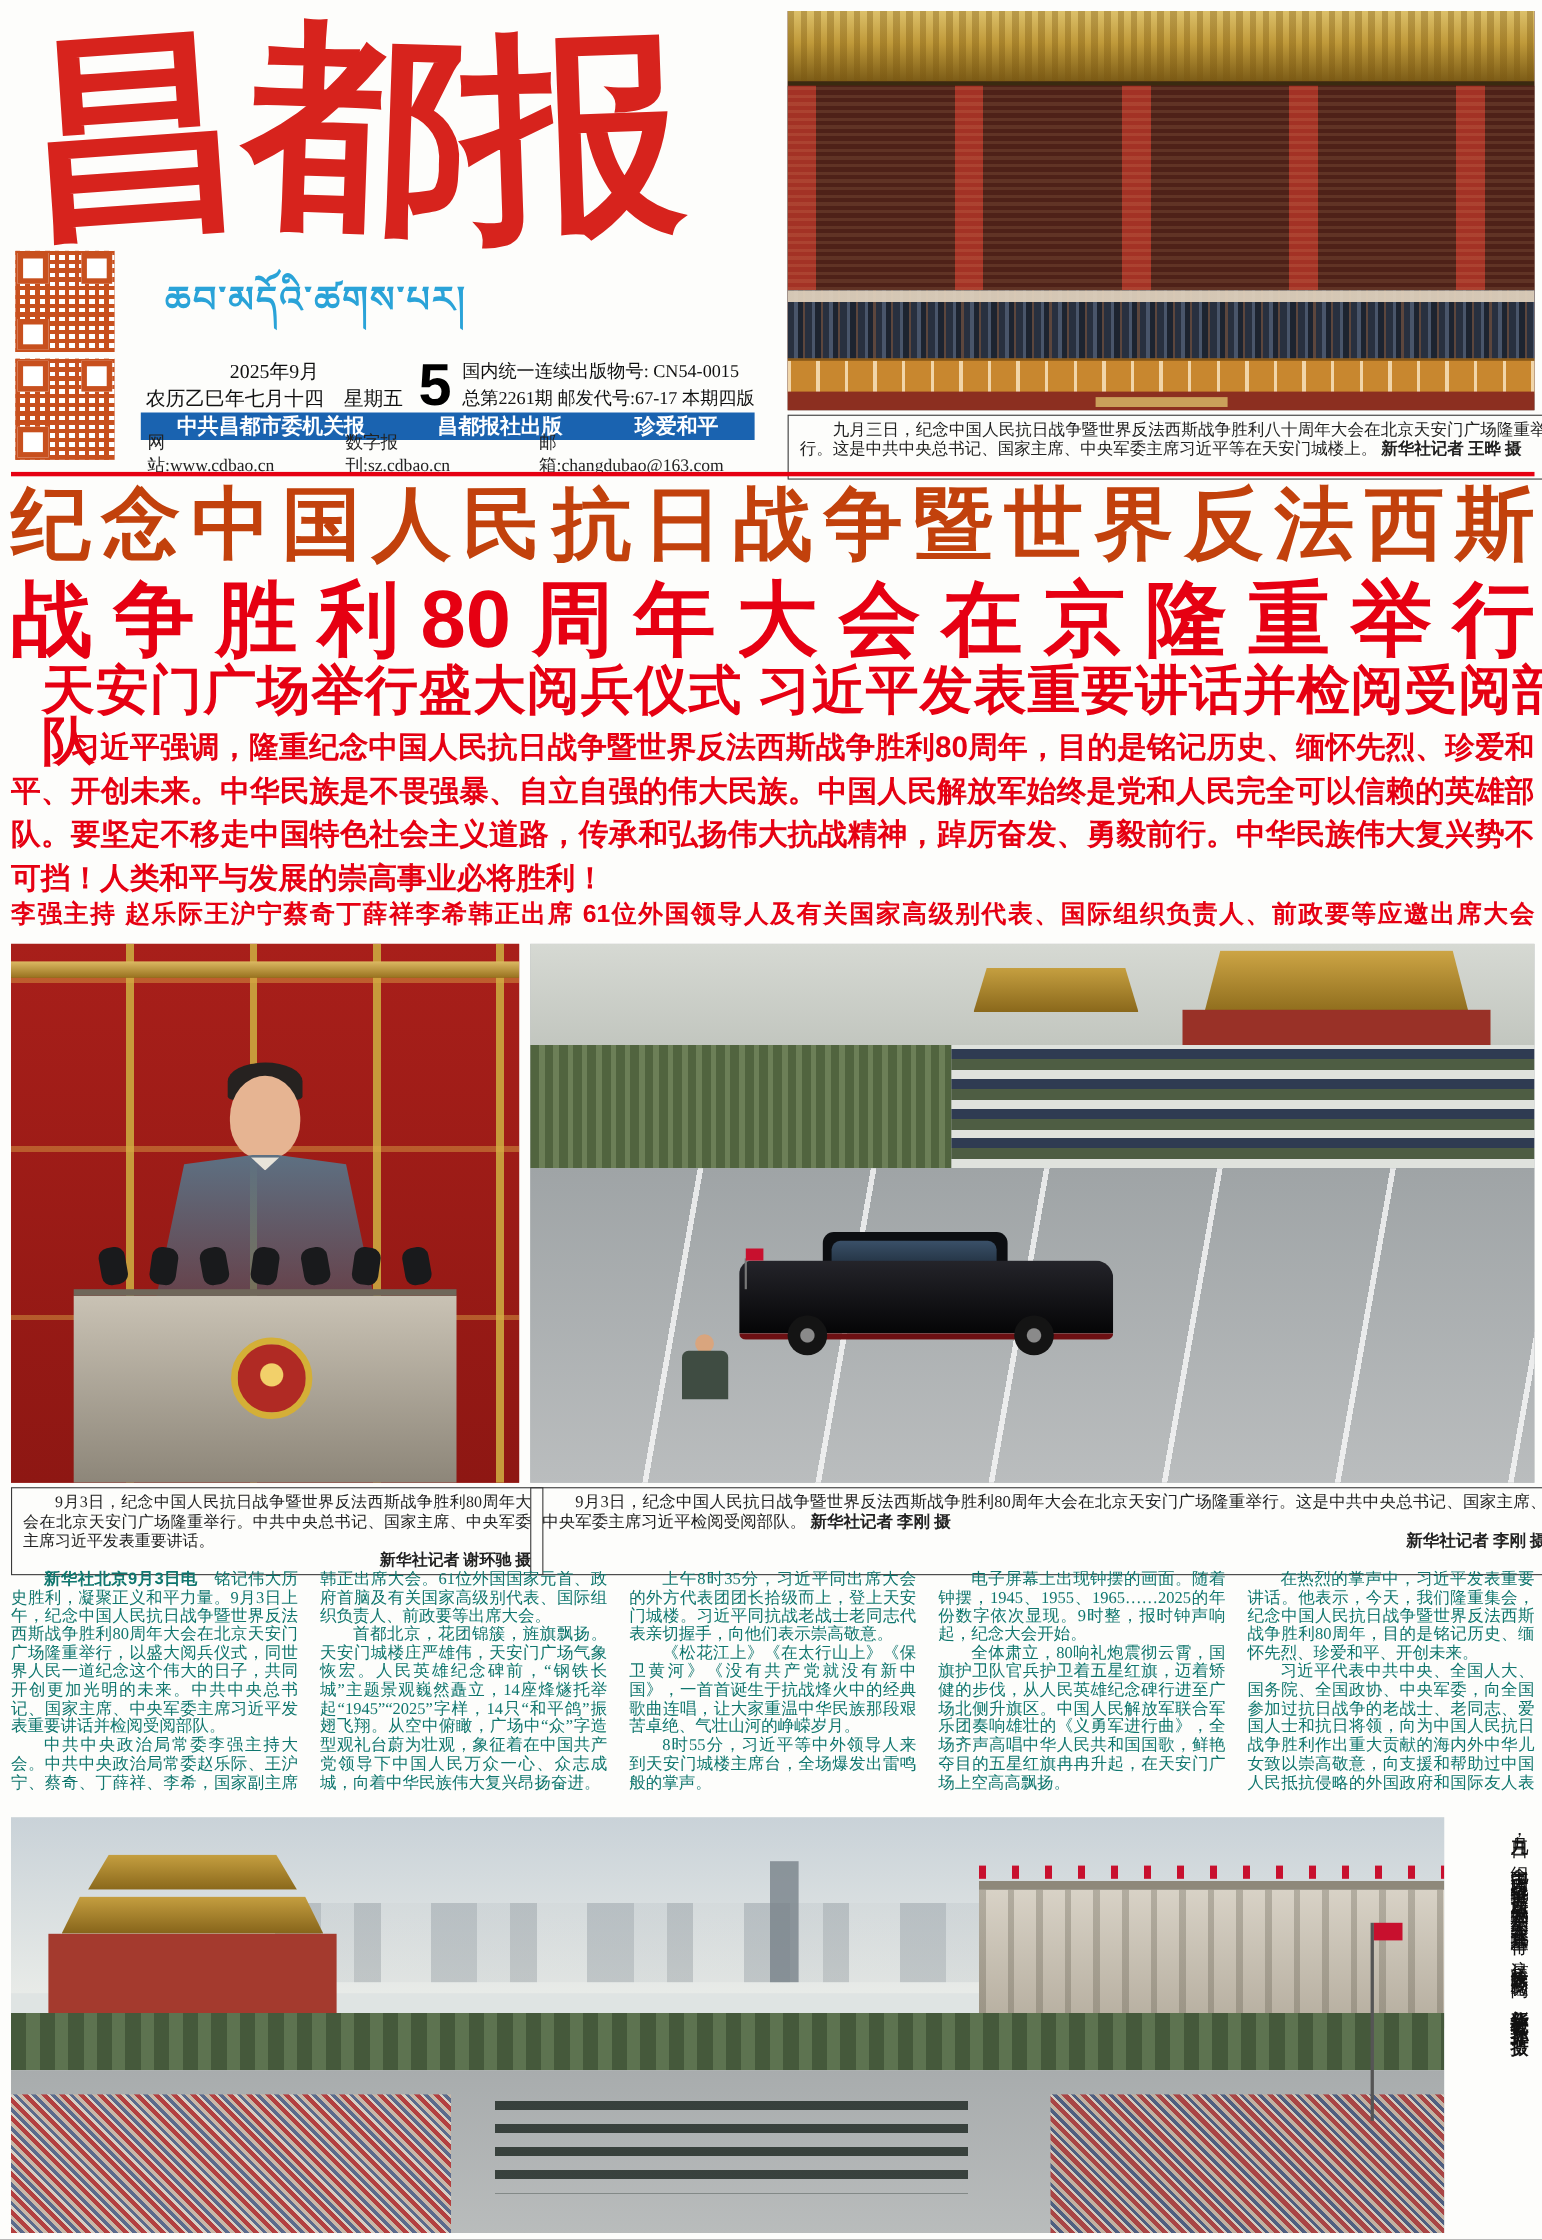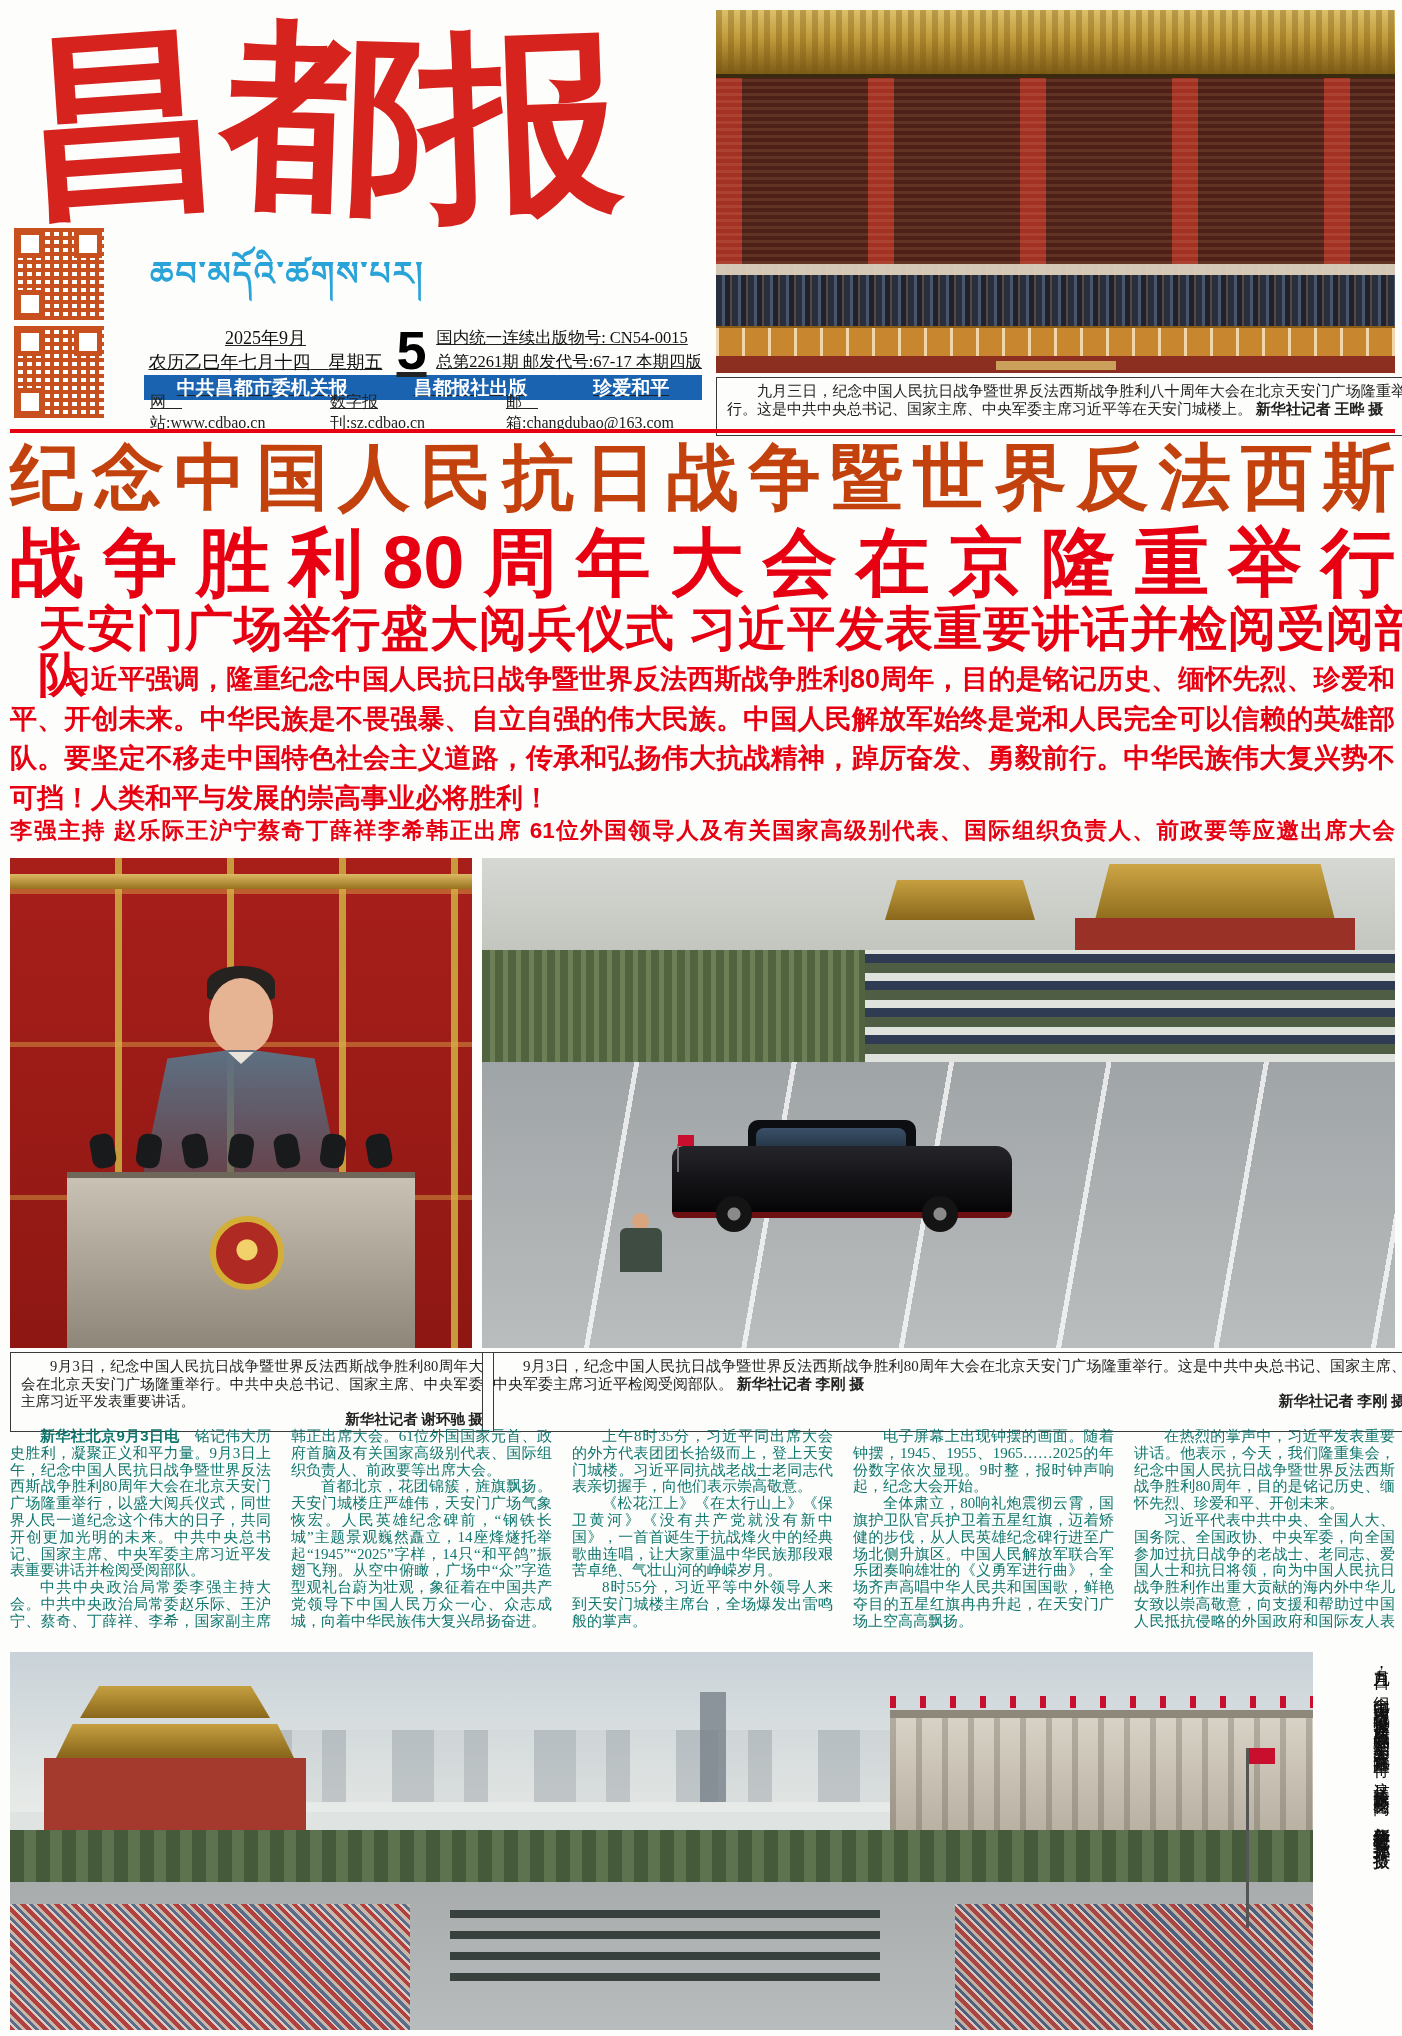--- a/index.html
+++ b/index.html
@@ -14,21 +14,21 @@
   .calligraphy span:nth-child(1){transform:rotate(-4deg) translateY(4px);}
   .calligraphy span:nth-child(2){transform:rotate(2deg);}
   .calligraphy span:nth-child(3){transform:rotate(-2deg) translateY(6px);}
   .tibetan{left:150px;top:248px;width:410px;height:56px;color:#2aa3d8;font-weight:bold;
     font-size:33px;line-height:52px;letter-spacing:2px;white-space:nowrap;}
   .qr{width:90px;height:92px;background-color:#fff;
       background-image:repeating-linear-gradient(0deg,#c8501e 0 4px,transparent 4px 8px),
                        repeating-linear-gradient(90deg,#c8501e 0 4px,transparent 4px 9px);}
   .qr i{position:absolute;width:18px;height:18px;border:5px solid #c8501e;background:#fff;}
   .qr i.tl{left:2px;top:2px}.qr i.tr{right:2px;top:2px}.qr i.bl{left:2px;bottom:2px}
-  .infoblock{left:144px;top:326px;width:558px;text-decoration:underline;}
+  .infoblock{left:128px;top:326px;width:558px;}
   .inforow{display:flex;align-items:flex-start;}
   .datecol{width:306px;text-align:center;font-size:18px;line-height:24px;color:#111;}
   .issue-no{width:62px;text-align:center;font-family:"Liberation Sans",sans-serif;
     font-weight:bold;font-size:54px;line-height:48px;color:#000;}
   .serialcol{flex:1;font-size:16.5px;line-height:24px;color:#111;white-space:nowrap;}
   .orgbar{margin-top:1px;height:25px;background:#1a63b0;display:flex;align-items:center;
     justify-content:space-around;color:#fff;font-family:"Liberation Sans",sans-serif;
     font-weight:bold;font-size:19px;}
   .contactrow{height:26px;display:flex;align-items:center;justify-content:space-between;
     font-size:16px;color:#222;padding:0 6px;gap:40px;}

